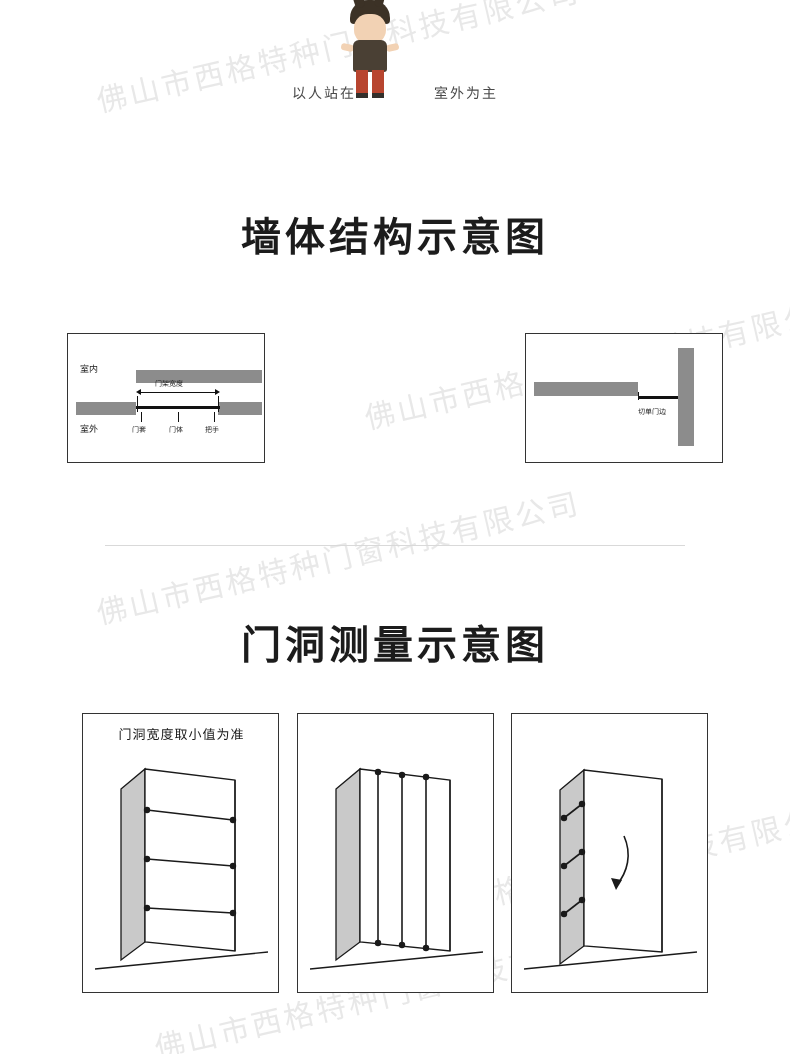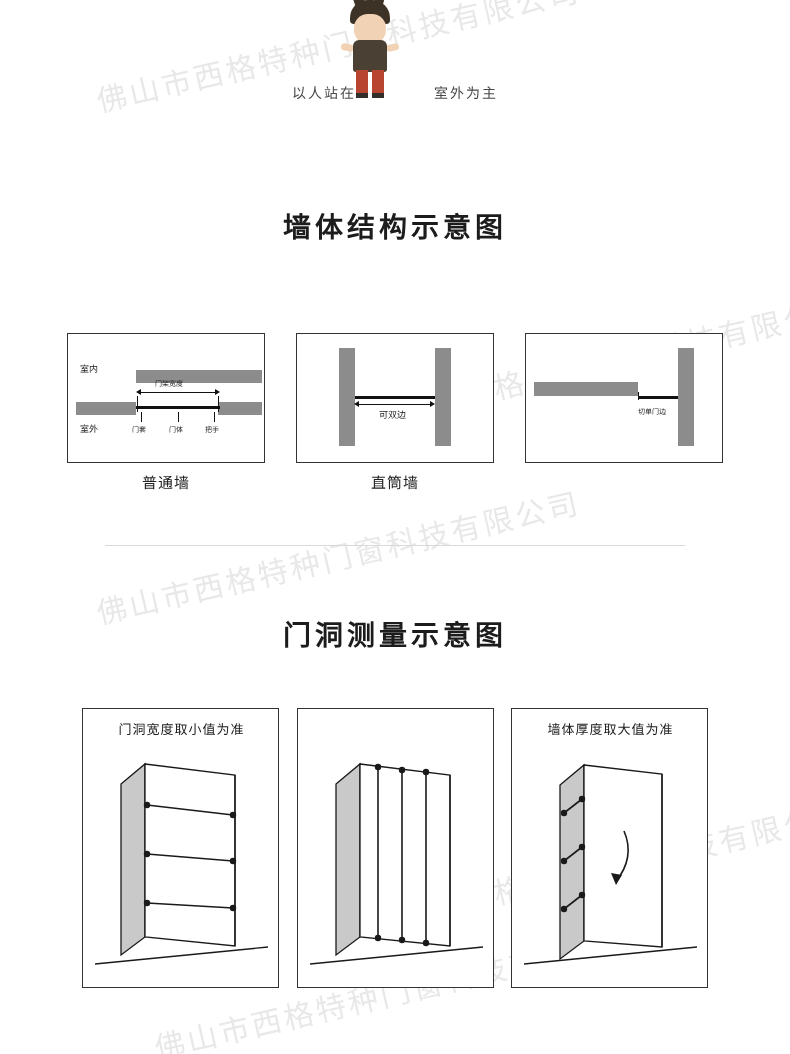--- a/index.html
+++ b/index.html
@@ -125,21 +125,21 @@
     color: #4a4a4a;
     letter-spacing: 2px;
   }
   .person-caption .gap { display: inline-block; width: 66px; }
 
   
   .section-title {
     position: absolute;
     width: 790px;
     text-align: center;
-    font-size: 28px;
+    font-size: 40px;
     font-weight: bold;
     color: #1c1c1c;
     letter-spacing: 4px;
   }
   #title-wall  { top: 205px; }
   #title-door  { top: 613px; }
 
   
   .divider {
     position: absolute;
@@ -218,20 +218,21 @@
 
   
   .door-row {
     position: absolute;
     left: 82px;
     top: 708px;
     width: 626px;
     height: 285px;
     display: flex;
     justify-content: space-between;
+    align-items: flex-end;
   }
   .door-card {
     position: relative;
     width: 197px;
     height: 280px;
     border: 1px solid #333;
     background: #fff;
     box-sizing: border-box;
     overflow: hidden;
   }
@@ -300,35 +301,22 @@
       <div class="lbl lbl-9" style="left:12px; top:28px;">室内</div>
       <div class="lbl lbl-9" style="left:12px; top:88px;">室外</div>
 
       <div class="tick" style="left:73px; top:78px; height:10px;"></div>
       <div class="tick" style="left:110px; top:78px; height:10px;"></div>
       <div class="tick" style="left:146px; top:78px; height:10px;"></div>
       <div class="lbl" style="left:64px; top:90px;">门套</div>
       <div class="lbl" style="left:101px; top:90px;">门体</div>
       <div class="lbl" style="left:137px; top:90px;">把手</div>
     </div>
-    <div class="wall-cap">普通墙</div>
-  </div>
-
-  <div class="wall-item">
-    <div class="wall-card">
-      <div class="wseg" style="left:42px; top:14px; width:16px; height:98px;"></div>
-      <div class="wseg" style="left:138px; top:14px; width:16px; height:98px;"></div>
-      <div class="door-line" style="left:58px; top:62px; width:80px;"></div>
-      <div class="dimline" style="left:62px; top:70px; width:72px;"></div>
-      <div class="arrow-l" style="left:57px; top:67px;"></div>
-      <div class="arrow-r" style="left:133px; top:67px;"></div>
-      <div class="lbl lbl-9" style="left:82px; top:74px;">可双边</div>
-    </div>
-    <div class="wall-cap">直筒墙</div>
-  </div>
+  </div>
+
 
   <div class="wall-item">
     <div class="wall-card">
       <div class="wseg" style="left:8px; top:48px; width:104px; height:14px;"></div>
       <div class="wseg" style="left:152px; top:14px; width:16px; height:98px;"></div>
       <div class="door-line" style="left:112px; top:62px; width:40px;"></div>
       <div class="door-line" style="left:112px; top:58px; width:1px; height:8px;"></div>
       <div class="lbl" style="left:112px; top:72px;">切单门边</div>
     </div>
   </div>
@@ -386,21 +374,20 @@
           <circle cx="80" cy="229" r="3.2"></circle>
         <circle cx="104" cy="61" r="3.2"></circle>
           <circle cx="104" cy="231" r="3.2"></circle>
         <circle cx="128" cy="63" r="3.2"></circle>
           <circle cx="128" cy="234" r="3.2"></circle>
       </g>
     </svg>
   </div>
 
   <div class="door-card">
-    <div class="door-card-title">墙体厚度取大值为准</div>
     <svg class="door-svg" width="197" height="280" viewBox="0 0 197 280">
       <line x1="12" y1="255" x2="185" y2="238" stroke="#1a1a1a" stroke-width="1.4"></line>
 
       <polygon points="48,76 72,56 72,232 48,250" fill="#c9c9c9" stroke="#1a1a1a" stroke-width="1.3"></polygon>
 
       <polygon points="72,56 150,65 150,238 72,232" fill="#ffffff" stroke="#1a1a1a" stroke-width="1.3"></polygon>
       <line x1="150" y1="65" x2="150" y2="238" stroke="#1a1a1a" stroke-width="1.3"></line>
 
       <g stroke="#1a1a1a" stroke-width="1.6">
         <line x1="52" y1="104" x2="70" y2="90"></line>

